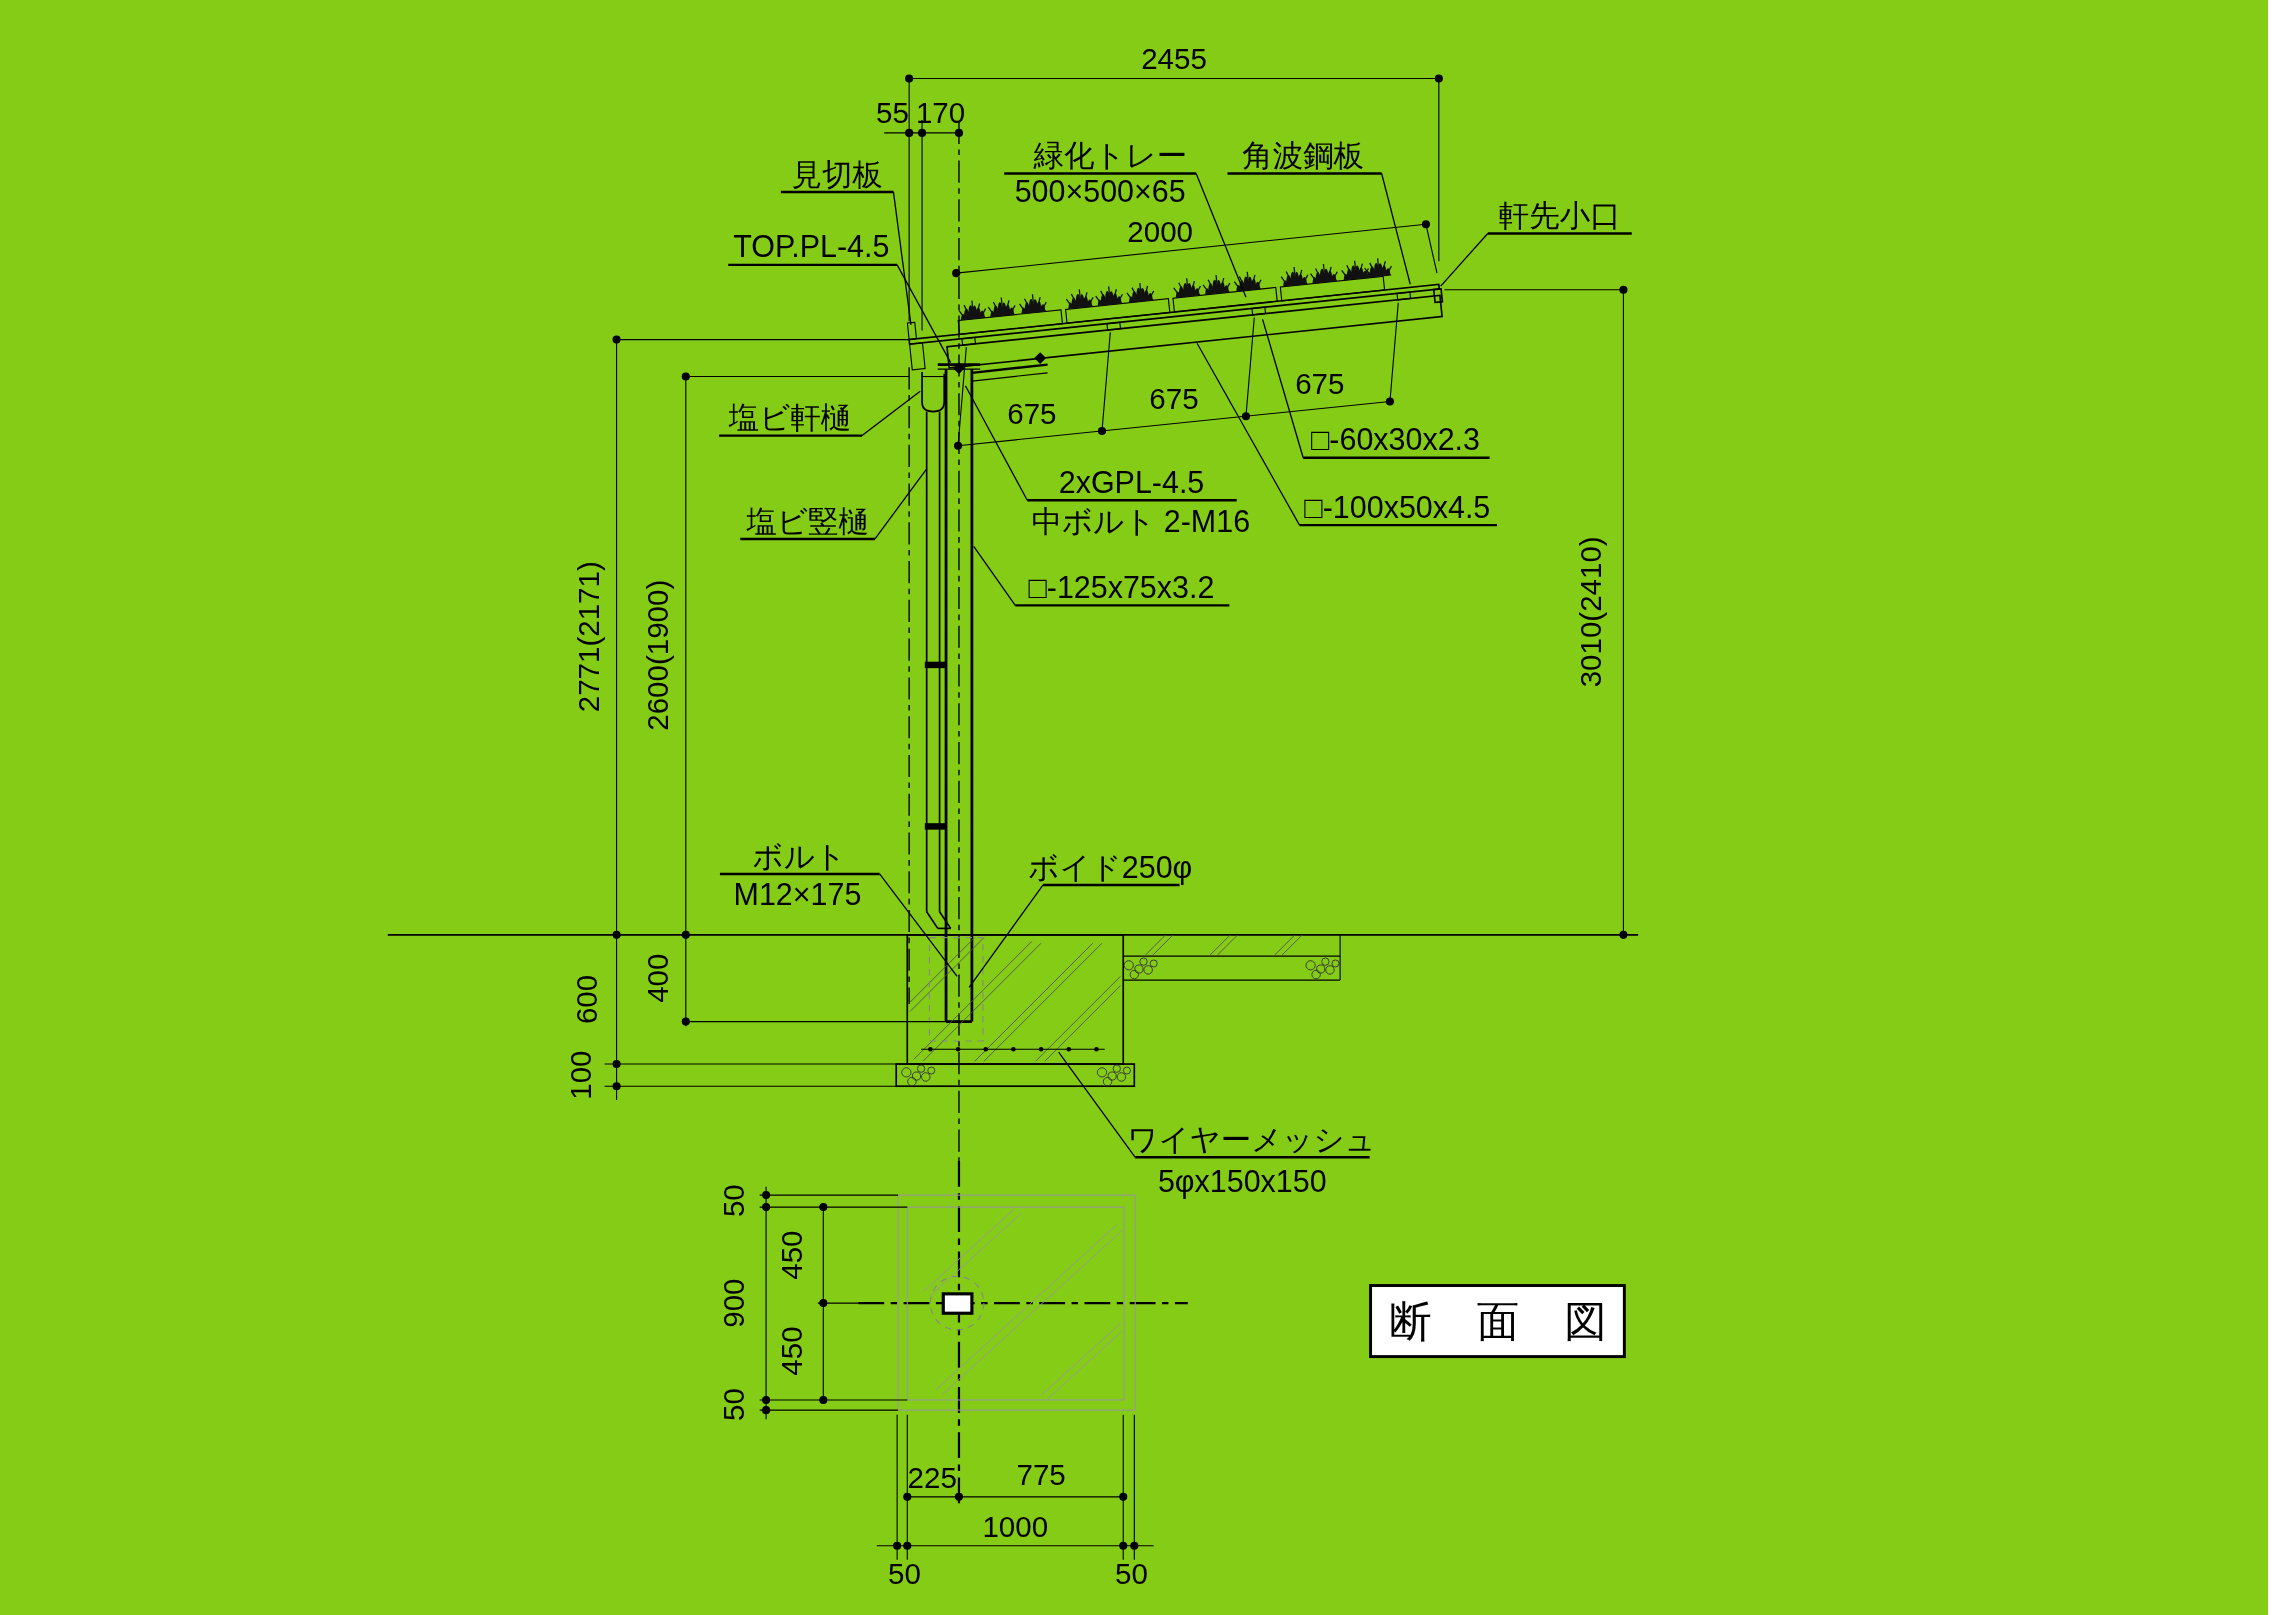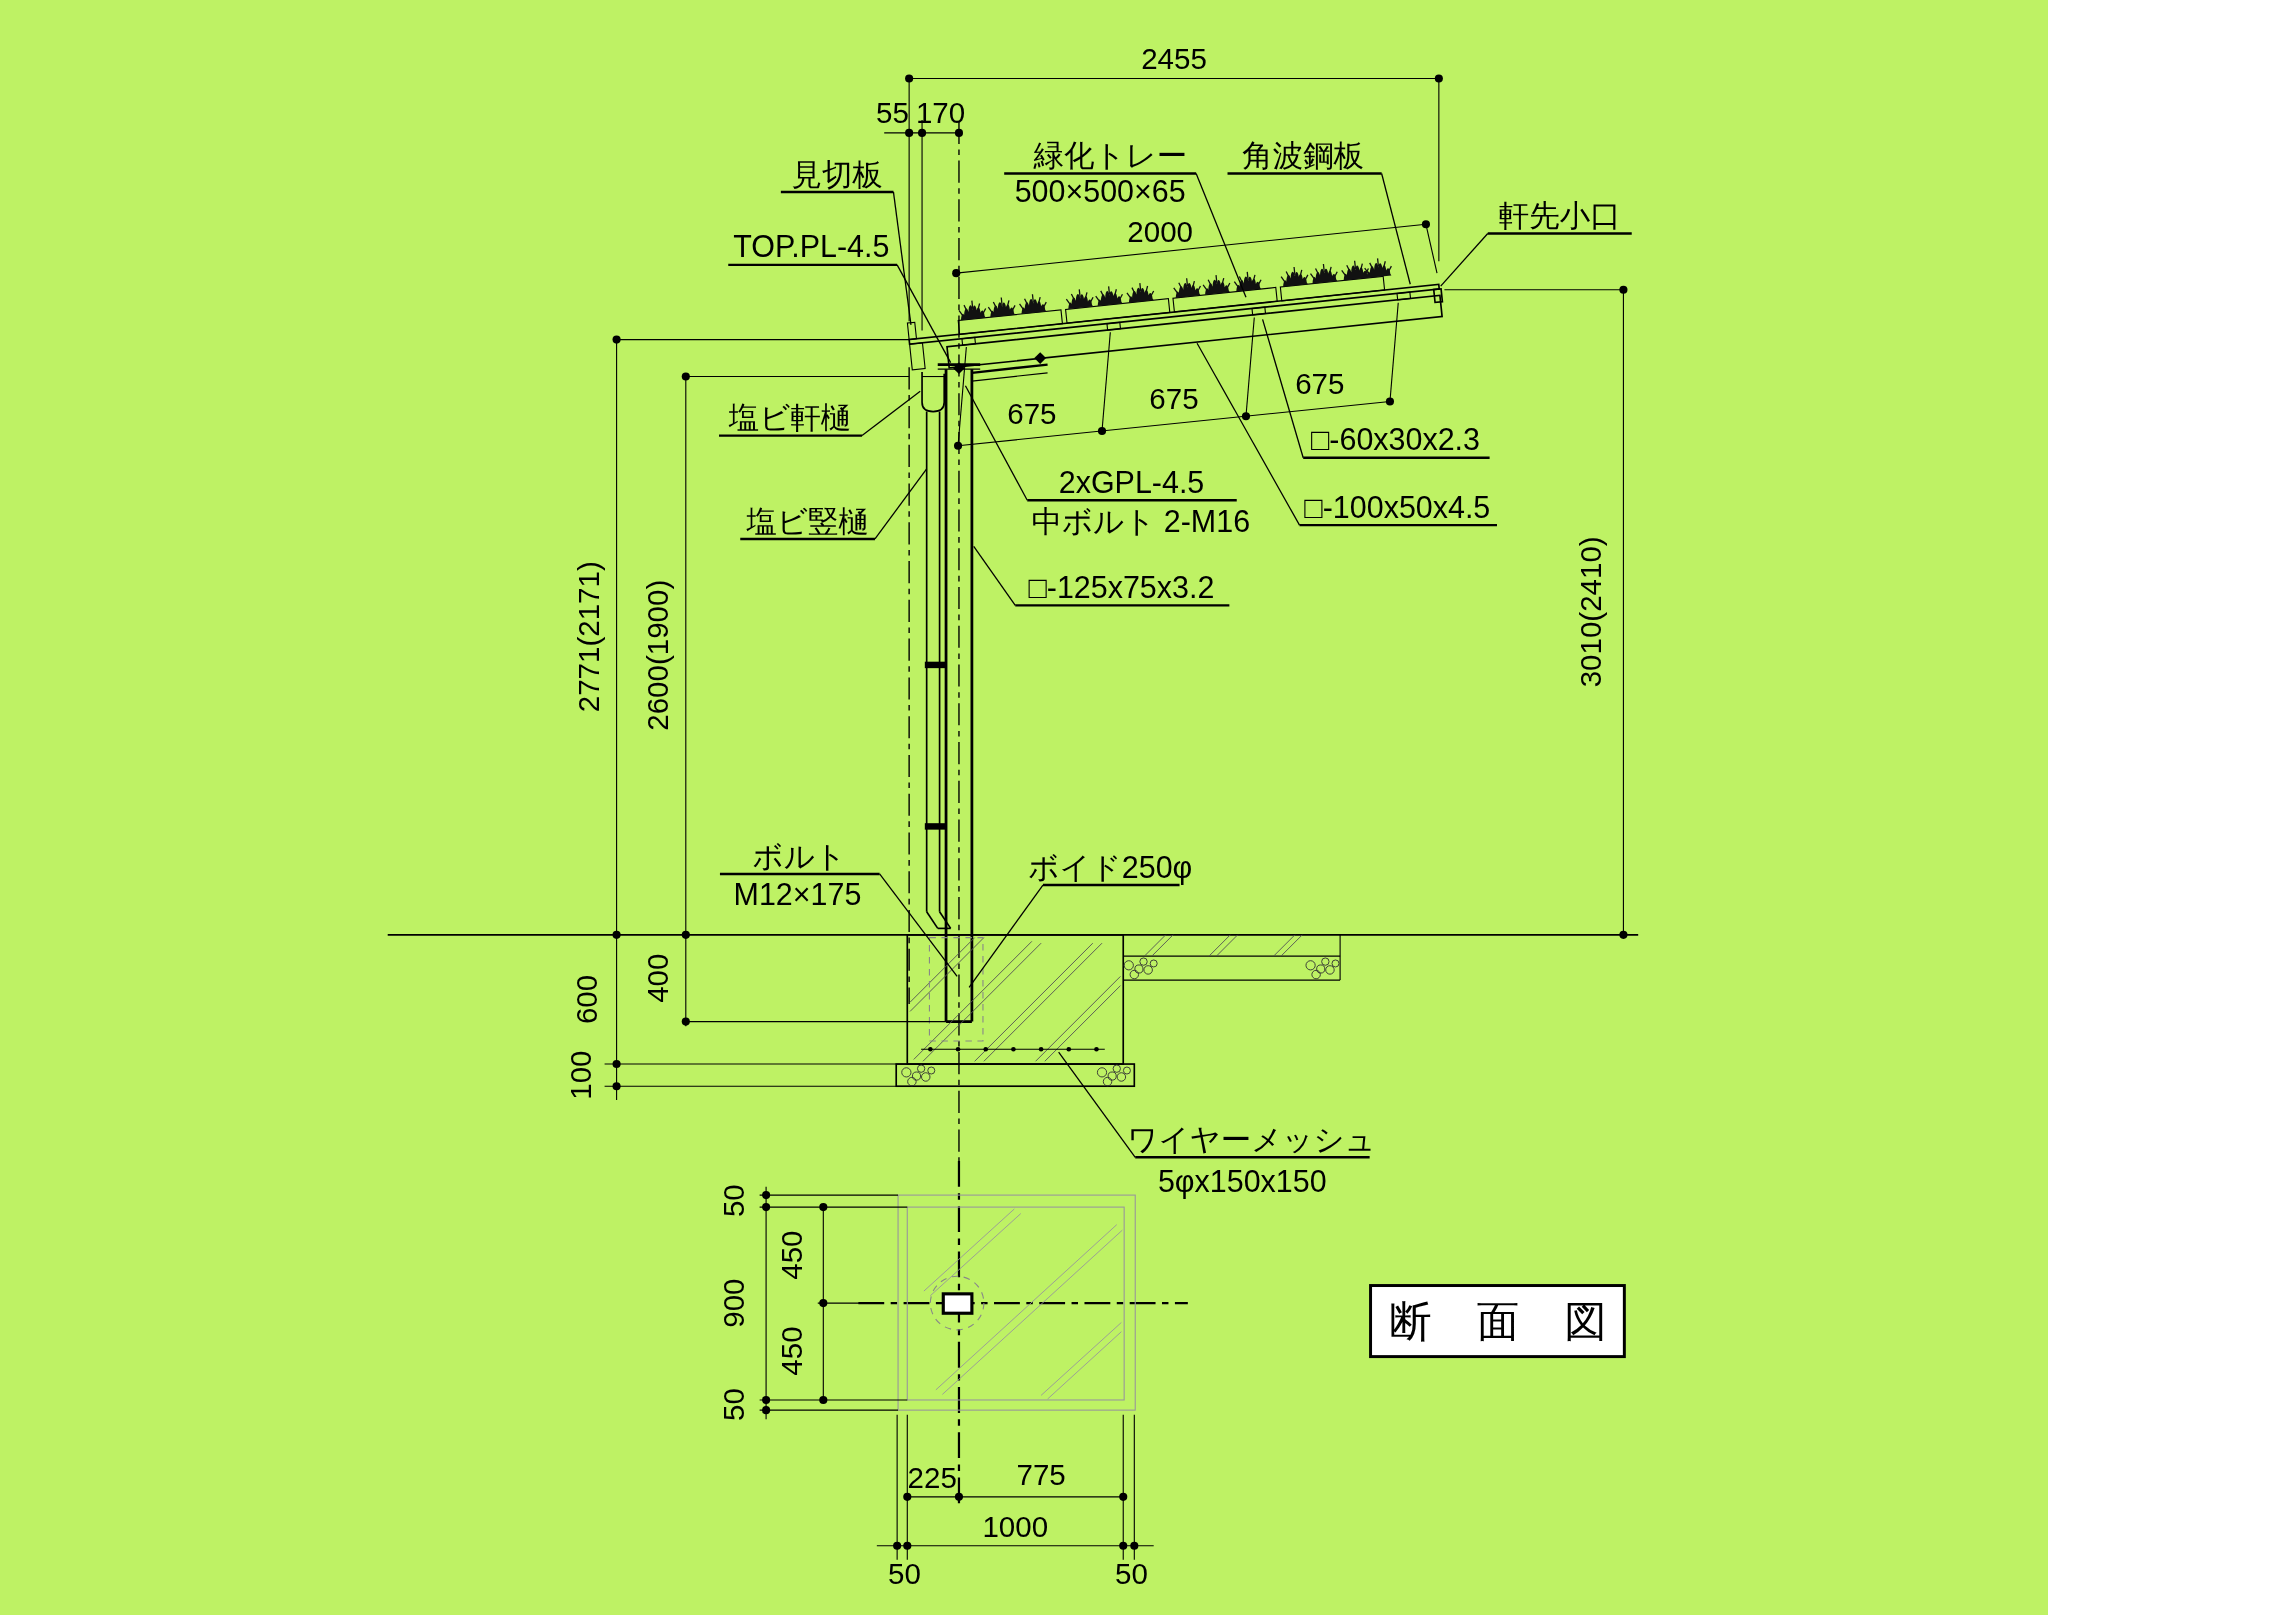--- a/index.html
+++ b/index.html
@@ -1,16 +1,16 @@
 <!DOCTYPE html>
 <html style="font-size:14.8px"><head>
 <meta charset="utf-8">
 <style>
   html,body{margin:0;padding:0;background:#fff;}
-  .stage{width:2048px;height:1615px;background:#bef264;position:relative;}
+  .stage{width:2268px;height:1615px;background:#84cc16;position:relative;}
   svg{display:block;font-family:"Liberation Sans","DejaVu Sans",sans-serif;}
   text{fill:#000;}
   .dimtxt{font-size:32px;}
   .lbltxt{font-size:33px;}
   .titletxt{font-size:46px;letter-spacing:18px;}
   .thin{stroke:#000;stroke-width:1.2;fill:none;}
   .med{stroke:#000;stroke-width:1.8;fill:none;}
   .bold{stroke:#000;stroke-width:3;fill:none;}
   .ul{stroke:#000;stroke-width:2.6;fill:none;}
   .ldr{stroke:#000;stroke-width:1.4;fill:none;}

